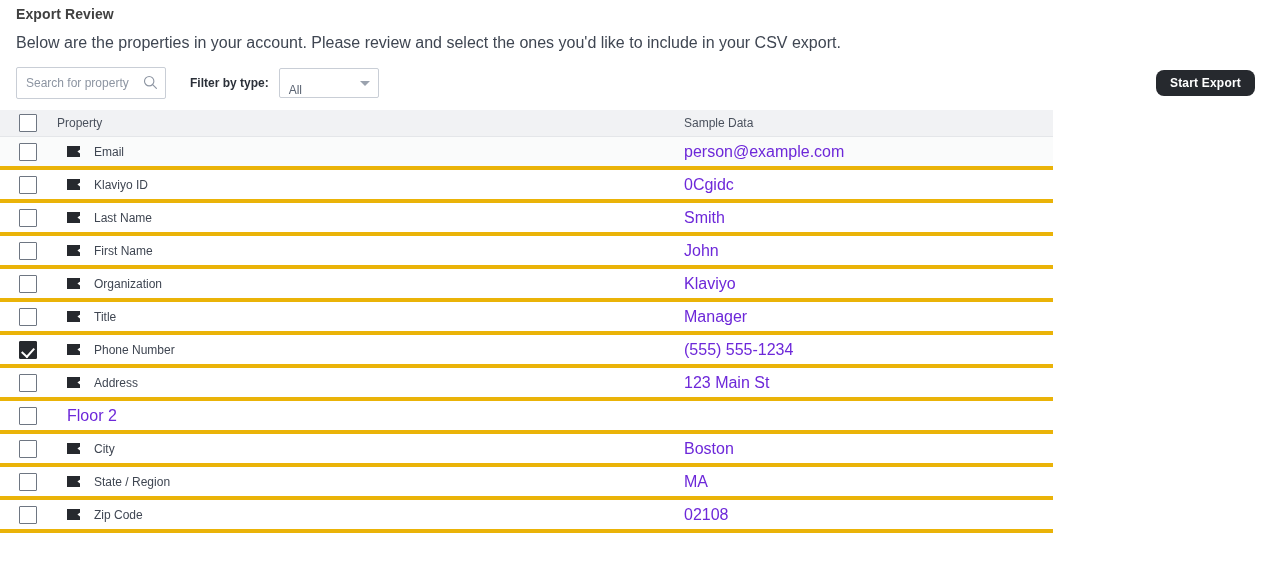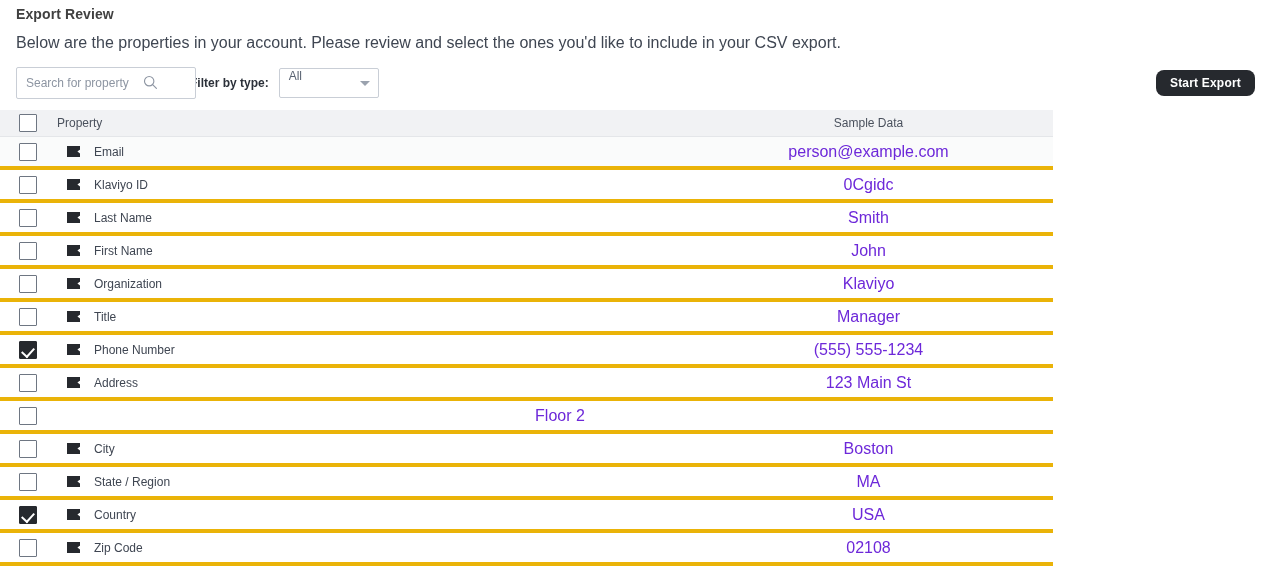--- a/index.html
+++ b/index.html
@@ -49,21 +49,21 @@
     padding: 0 16px;
     display: flex;
     align-items: center;
   }
   .search-wrap {
     position: relative;
     width: 150px;
     height: 32px;
   }
   .search-input {
-    width: 180px;
+    width: 150px;
     height: 32px;
     border: 1px solid #c9ced6;
     border-radius: 2px;
     background: #fff;
     padding: 0 28px 0 9px;
     font-family: "Liberation Sans", sans-serif;
     font-size: 12px;
     color: #3f4652;
     outline: none;
   }
@@ -89,21 +89,21 @@
     width: 100px;
     height: 30px;
   }
   .select-box {
     width: 100px;
     height: 30px;
     border: 1px solid #c9ced6;
     border-radius: 2px;
     background: #fff;
     display: flex;
-    align-items: flex-start;
+    align-items: flex-end;
     padding: 0 9px;
     font-size: 12px;
     color: #5a6372;
   }
   .chevron-down {
     position: absolute;
     right: 9px;
     top: 13px;
     width: 0; height: 0;
     border-left: 5px solid transparent;
@@ -124,21 +124,20 @@
     cursor: pointer;
     letter-spacing: .2px;
   }
 
   
   .table {
     position: absolute;
     left: 0; right: 0;
     top: 110px;
     width: 1053px;
-    text-align: center;
   }
   .row {
     display: flex;
     align-items: center;
     height: 33px;
     border-bottom: 4px solid #eab308;
     background: #ffffff;
   }
   .row.head {
     height: 27px;
@@ -374,32 +373,20 @@
           <div class="cell-prop">
             <svg class="type-icon" viewBox="0 0 13 11">
               <path d="M0 0 H13 V11 H0 Z M13 3.6 L10.4 5.5 L13 7.4 Z" fill="#26292e" fill-rule="evenodd"></path>
             </svg>
             <span class="prop-label">State / Region</span>
           </div>
           <div class="cell-sample">MA</div>
         </div>
         <div class="row">
           <div class="cell-check">
-            <div class="checkbox checked"></div>
-          </div>
-          <div class="cell-prop">
-            <svg class="type-icon" viewBox="0 0 13 11">
-              <path d="M0 0 H13 V11 H0 Z M13 3.6 L10.4 5.5 L13 7.4 Z" fill="#26292e" fill-rule="evenodd"></path>
-            </svg>
-            <span class="prop-label">Country</span>
-          </div>
-          <div class="cell-sample">USA</div>
-        </div>
-        <div class="row">
-          <div class="cell-check">
             <div class="checkbox"></div>
           </div>
           <div class="cell-prop">
             <svg class="type-icon" viewBox="0 0 13 11">
               <path d="M0 0 H13 V11 H0 Z M13 3.6 L10.4 5.5 L13 7.4 Z" fill="#26292e" fill-rule="evenodd"></path>
             </svg>
             <span class="prop-label">Zip Code</span>
           </div>
           <div class="cell-sample">02108</div>
         </div>

